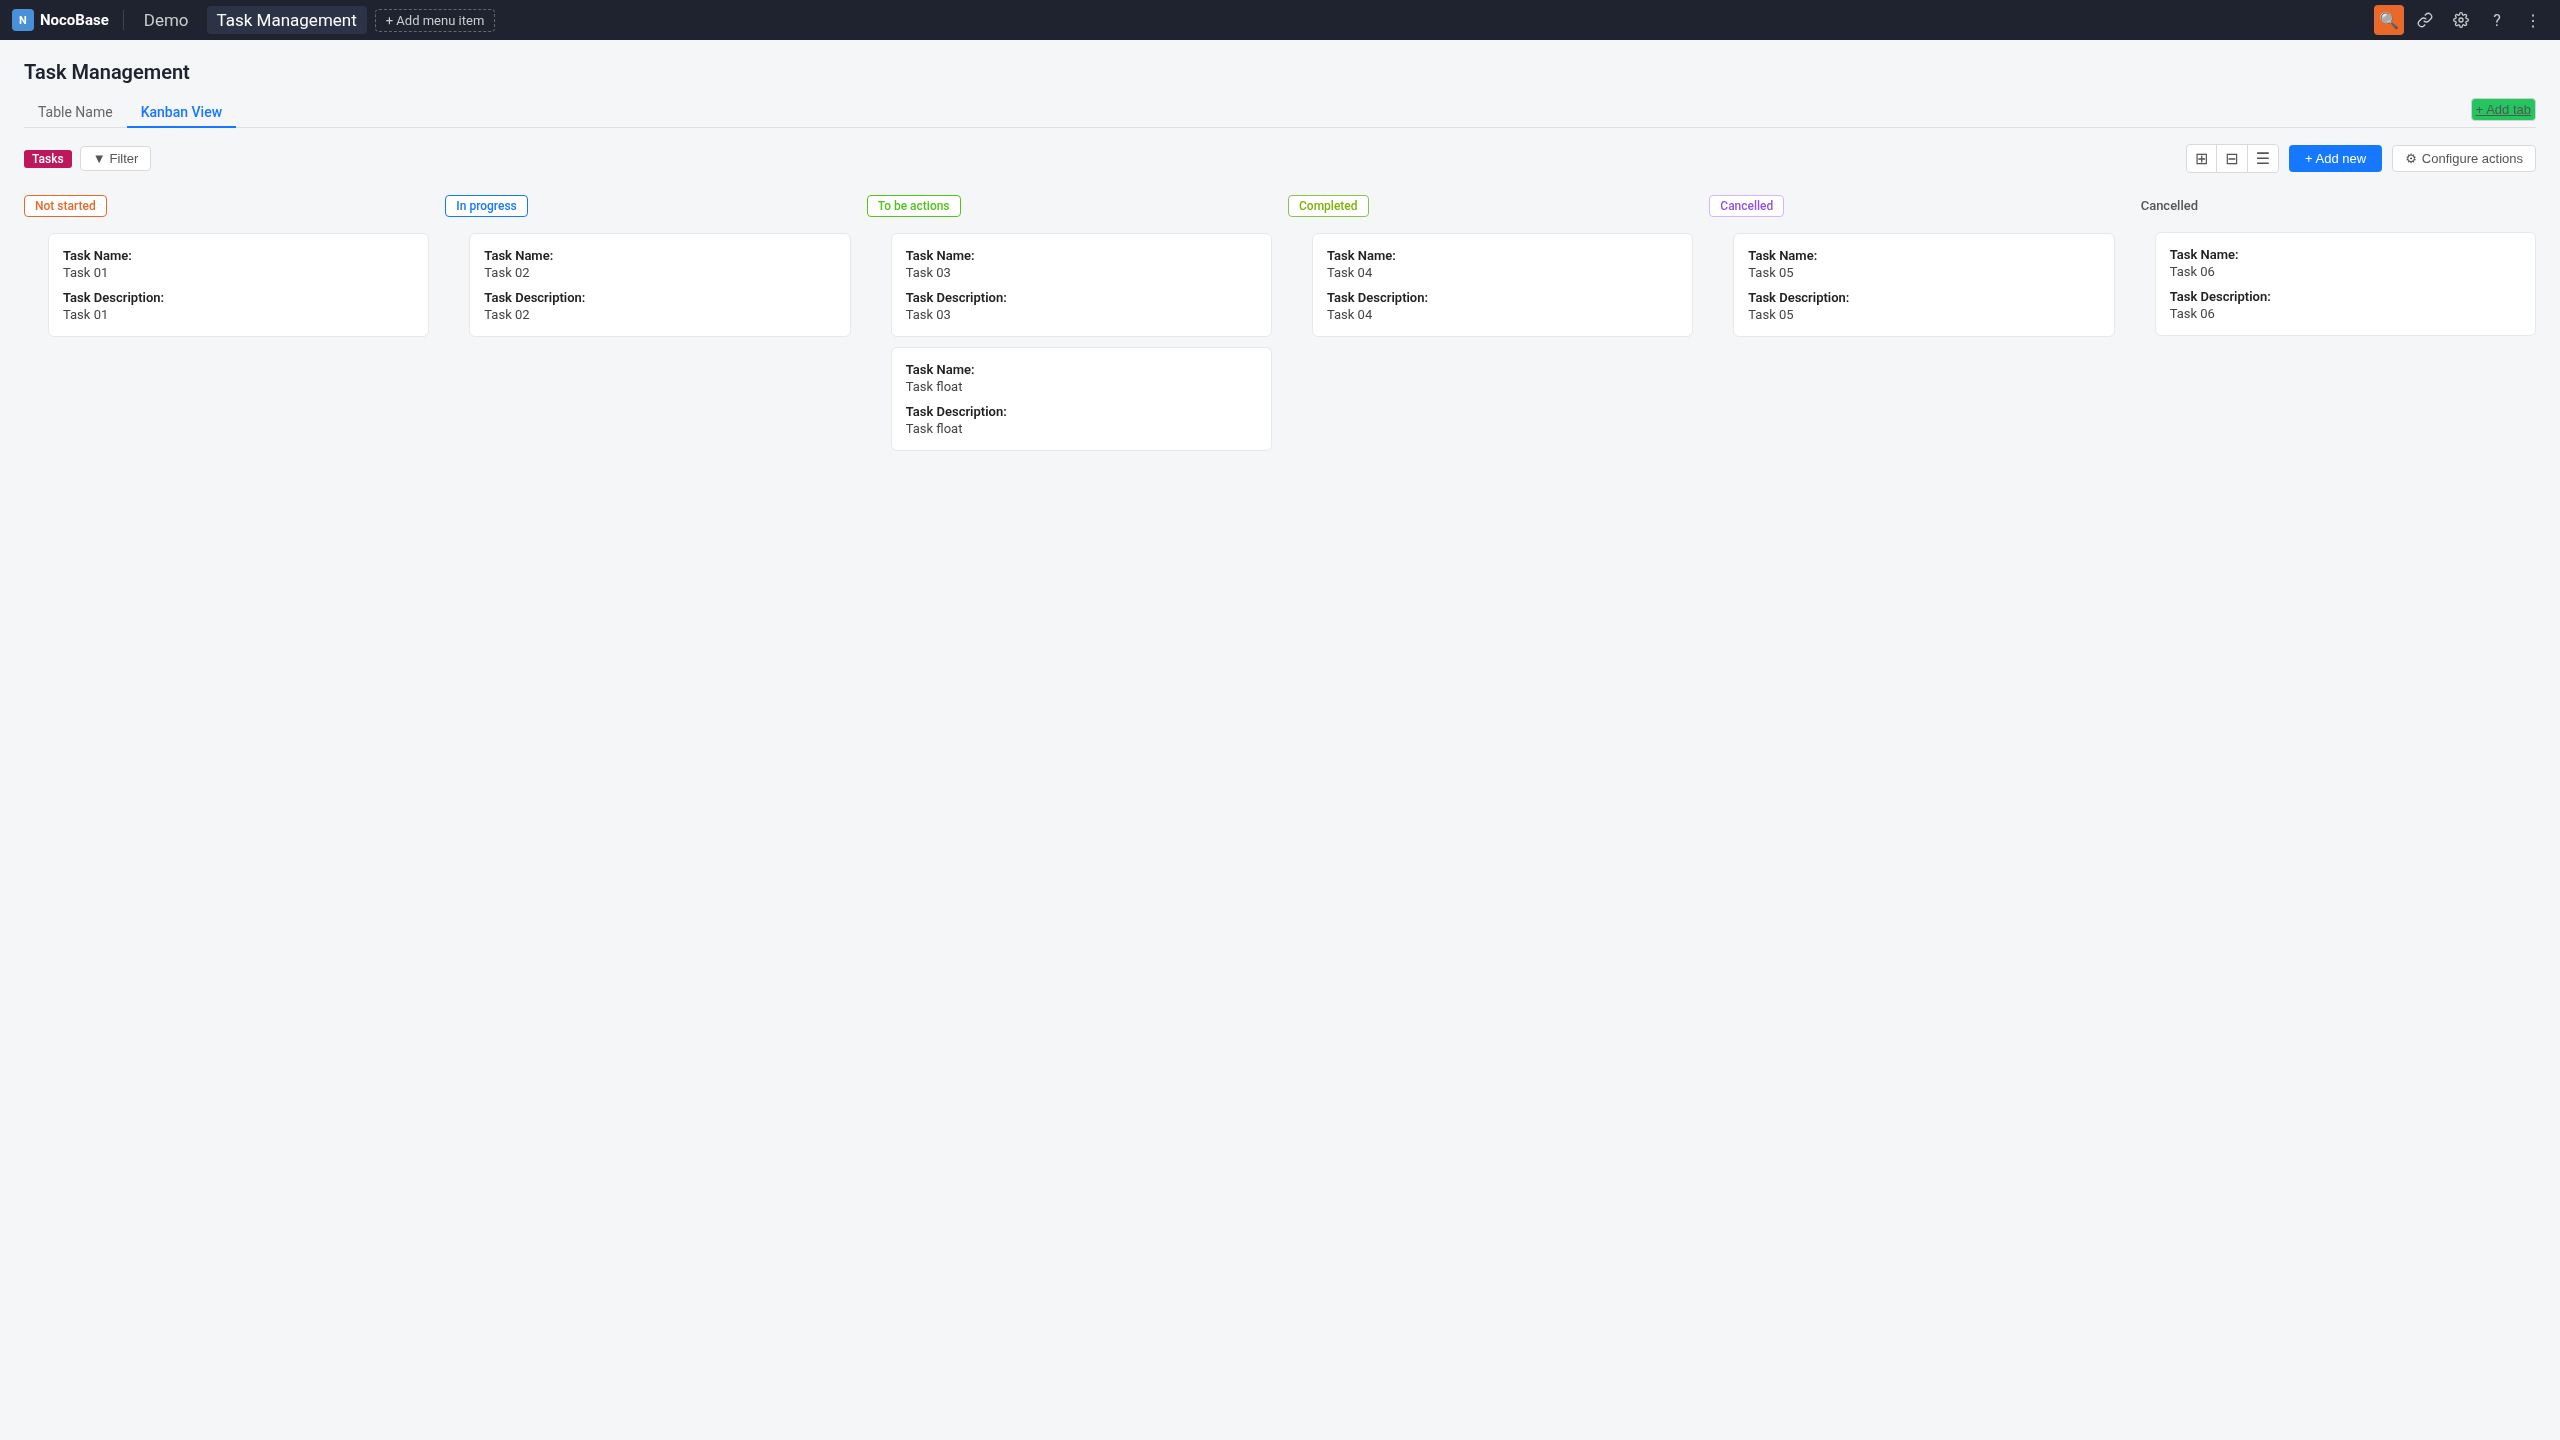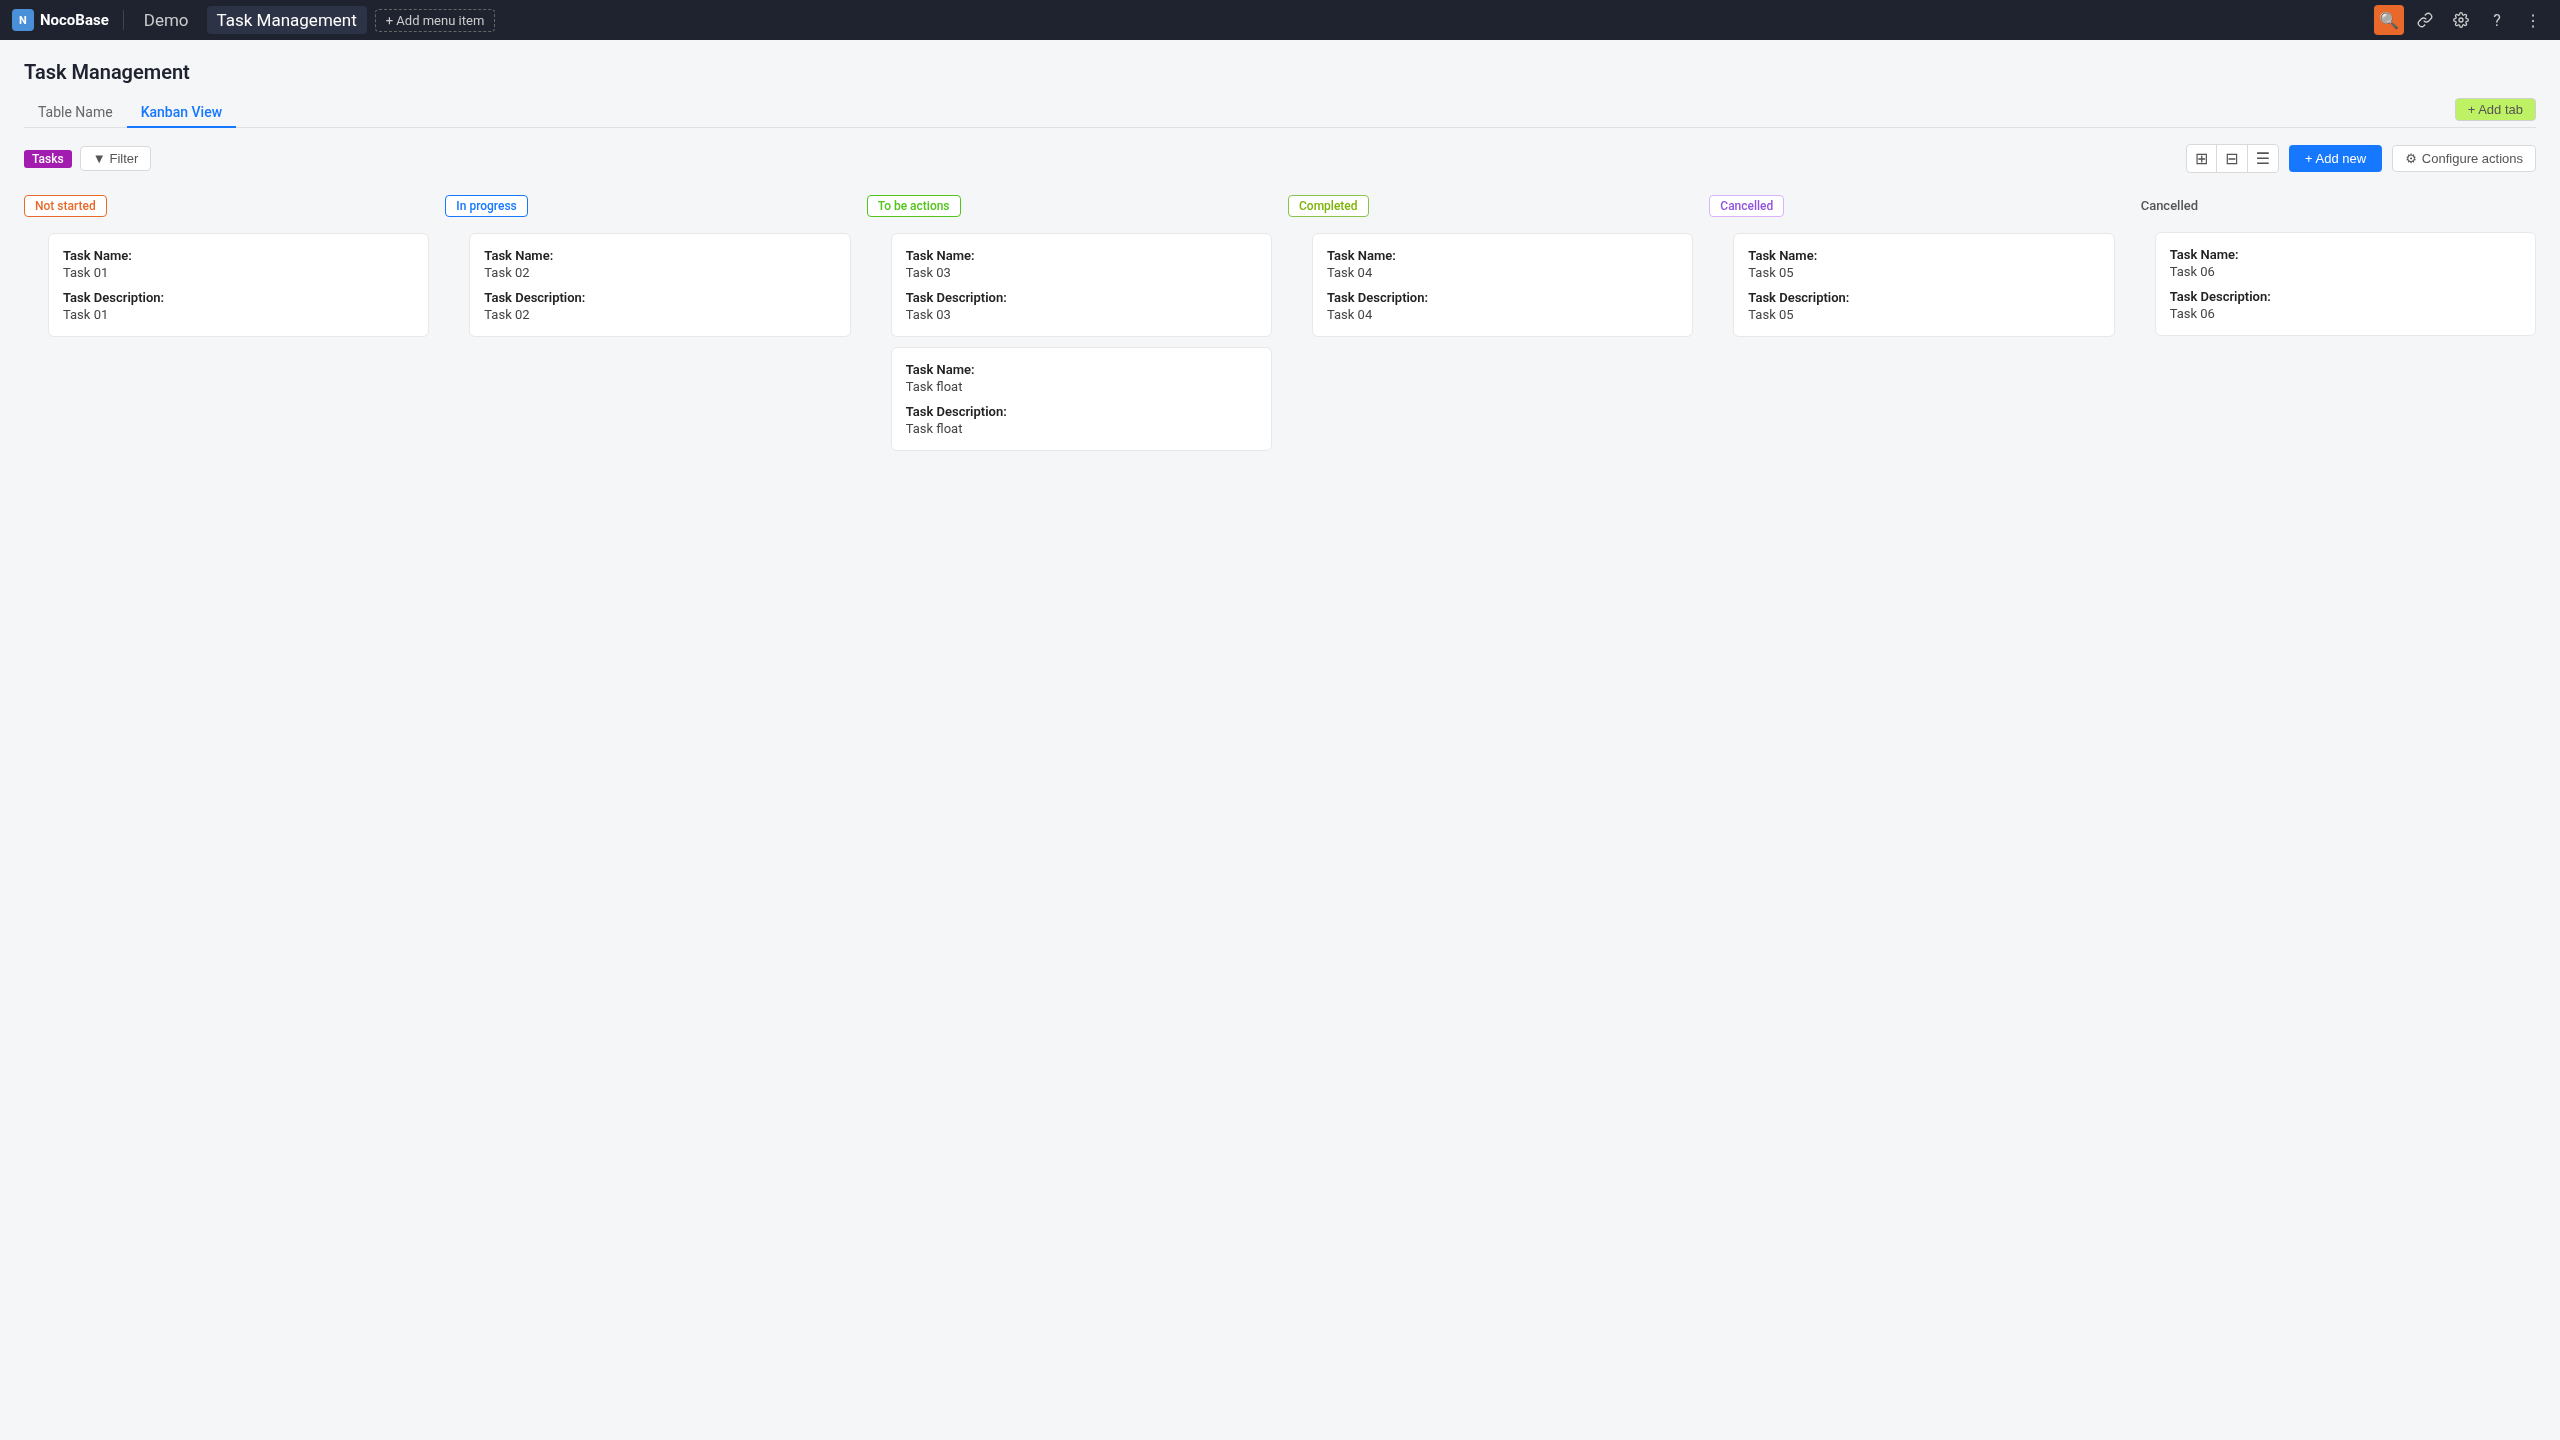--- a/index.html
+++ b/index.html
@@ -109,40 +109,41 @@
     .tab.active {
       color: #1677ff;
       border-bottom: 2px solid #1677ff;
       font-weight: 500;
     }
     .add-tab-btn {
       margin-left: auto;
       margin-bottom: 6px;
       border: 1px solid #d0d0d0;
       color: #555;
-      padding: 3px 12px;
-      border-radius: 4px;
-      cursor: pointer;
-      font-size: 13px;
-      background: #bef264;
+      padding: 3px 4px;
+      border-radius: 4px;
+      cursor: pointer;
+      font-size: 13px;
+      background: #22c55e;
       display: flex;
       align-items: center;
       gap: 4px;
+      text-decoration: underline;
     }
 
     
     .toolbar {
       display: flex;
       align-items: center;
       justify-content: space-between;
       margin-bottom: 16px;
     }
     .toolbar-left { display: flex; align-items: center; gap: 8px; }
     .tasks-badge {
-      background: #a21caf;
+      background: #be185d;
       color: #fff;
       padding: 2px 8px;
       border-radius: 3px;
       font-size: 12px;
       font-weight: 500;
     }
     .filter-btn {
       border: 1px solid #d9d9d9;
       background: #fff;
       padding: 4px 12px;

